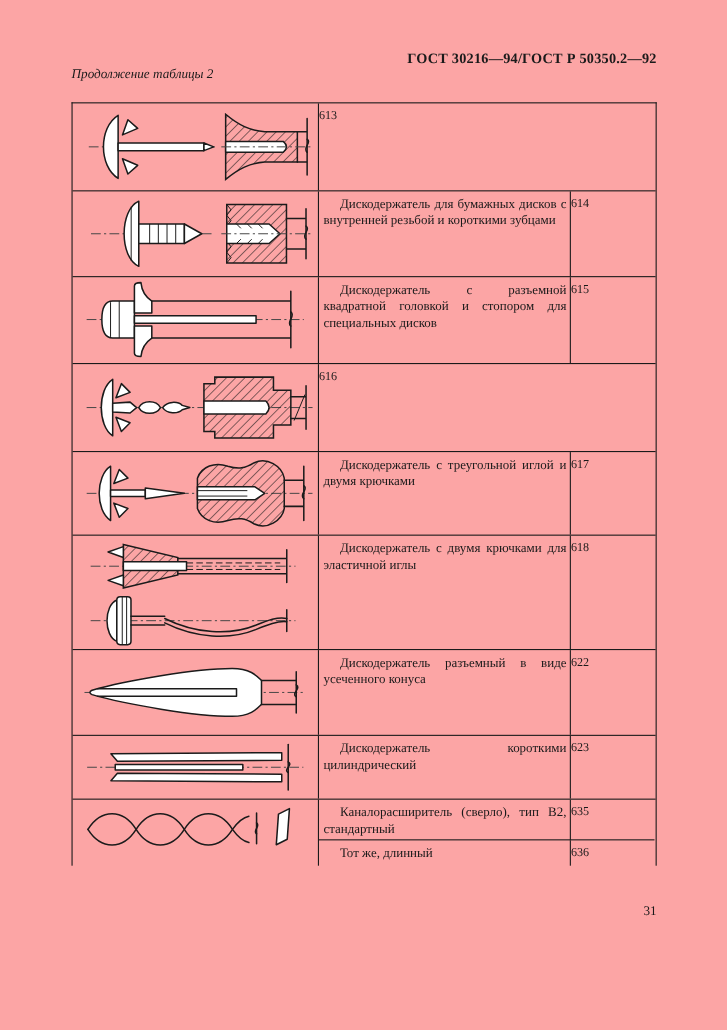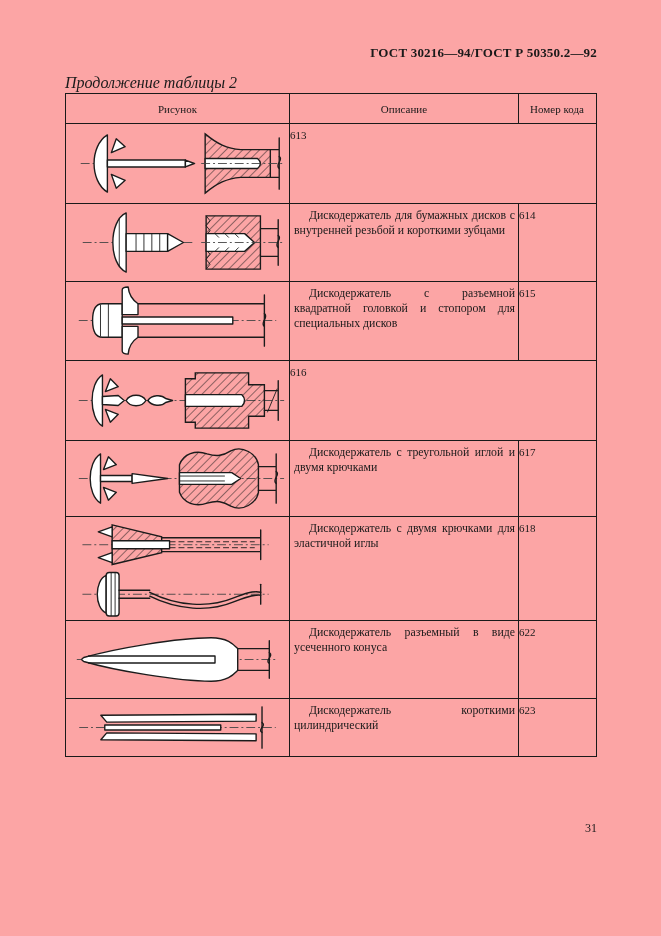--- a/index.html
+++ b/index.html
@@ -6,21 +6,21 @@
   .page{
     position:relative;width:661px;height:936px;background:#fca5a5;
     font-family:"Liberation Serif","DejaVu Serif",serif;color:#1a1a1a;
     overflow:hidden;box-sizing:border-box;
   }
   .doc-header{
     position:absolute;top:45px;right:64px;font-weight:bold;font-size:13px;
     letter-spacing:.2px;white-space:nowrap;
   }
   .caption{
-    position:absolute;top:74px;left:65px;font-style:italic;font-size:16px;text-align:center;
+    position:absolute;top:60px;left:65px;font-style:italic;font-size:12px;text-align:center;
   }
   .gtable{
     position:absolute;top:93px;left:65px;width:532px;
     border:1.6px solid #1a1a1a;border-bottom:none;box-sizing:border-box;
   }
   .trow{display:grid;grid-template-columns:224px 229px 76px;border-bottom:1.3px solid #1a1a1a;box-sizing:border-box;}
   .trow.last{border-bottom:none;}
   .cell{box-sizing:border-box;position:relative;overflow:hidden;}
   .cell.c1,.cell.c2{border-right:1.3px solid #1a1a1a;}
   .thead{height:30px;border-bottom:1.6px solid #1a1a1a;}
@@ -45,25 +45,20 @@
 </head>
 <body>
 
 <div class="page">
 
   <div class="doc-header">ГОСТ 30216—94/ГОСТ Р 50350.2—92</div>
   <div class="caption">Продолжение таблицы 2</div>
 
   <div class="gtable">
 
-    <div class="trow thead">
-      <div class="cell c1">Рисунок</div>
-      <div class="cell c2">Описание</div>
-      <div class="cell c3">Номер кода</div>
-    </div>
 
     <div class="trow" style="height:80px">
       <div class="cell c1 figcell">
         <svg viewBox="0 0 224 80">
           <defs>
               <pattern id="p613" width="6" height="6" patternUnits="userSpaceOnUse" patternTransform="rotate(45)">
                 <line x1="0" y1="0" x2="0" y2="6" stroke="#1b1b1b" stroke-width="1"></line>
               </pattern>
             </defs>
           <path class="cl" d="M14 40 H133"></path>
@@ -226,18 +221,35 @@
           <path class="fw" d="M40 34.5 L192 35.5 L192 42.5 L34 41.5 Z"></path>
           <rect class="fw" x="38" y="26.5" width="118" height="5"></rect>
           <path class="ln" d="M198 8 V50"></path>
           <path class="ln" d="M198 24 c5 3 -5 7 0 10"></path>
         </svg>
       </div>
       <div class="cell c2 desc">Дискодержатель короткими цилиндричес­кий</div>
       <div class="cell c3 code">623</div>
     </div>
 
+    <div class="trow last" style="height:60px">
+      <div class="cell c1 figcell">
+        <svg viewBox="0 0 224 60">
+          <path class="ln" d="M14 27 C26 8 46 8 58 27 C70 46 90 46 102 27 C114 8 134 8 146 27 C151 34 156 38 161 39"></path>
+          <path class="ln" d="M14 27 C26 46 46 46 58 27 C70 8 90 8 102 27 C114 46 134 46 146 27 C151 20 156 16 161 15"></path>
+          <path class="ln" d="M168 12 V40"></path>
+          <path class="ln" d="M168 21 c4 3 -4 7 0 10"></path>
+          <path class="fw" d="M188 13 L198 8 L196 36 L186 41 Z"></path>
+        </svg>
+      </div>
+      <div class="subwrap" style="grid-column:2 / span 2">
+        <div class="sc r1 cA desc">Каналорасширитель (сверло), тип В2, стан­дартный</div>
+        <div class="sc r1 code">635</div>
+        <div class="sc cA desc">Тот же, длинный</div>
+        <div class="sc code">636</div>
+      </div>
+    </div>
 
   </div>
 
   <div class="page-number">31</div>
 
 </div>
 
 </body></html>

